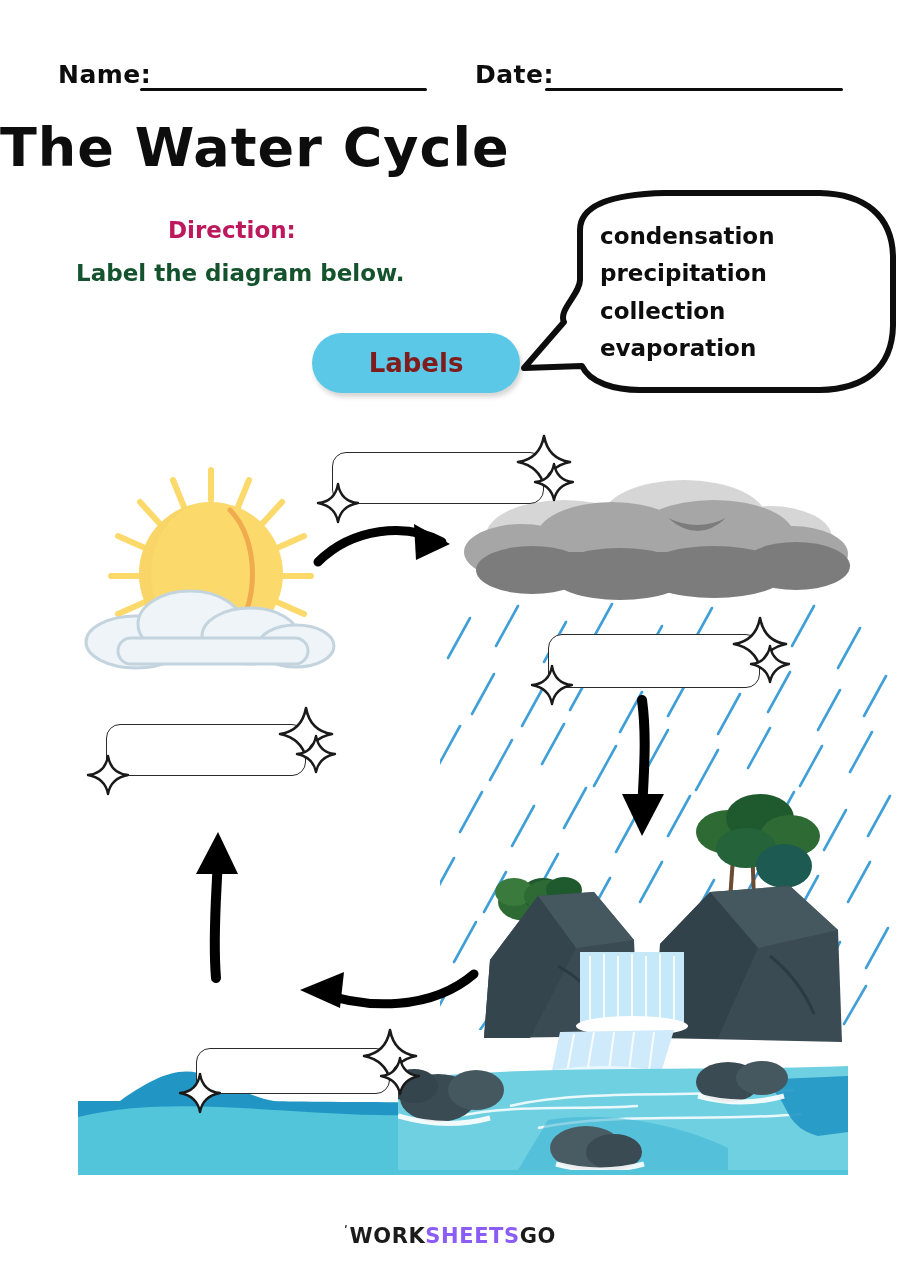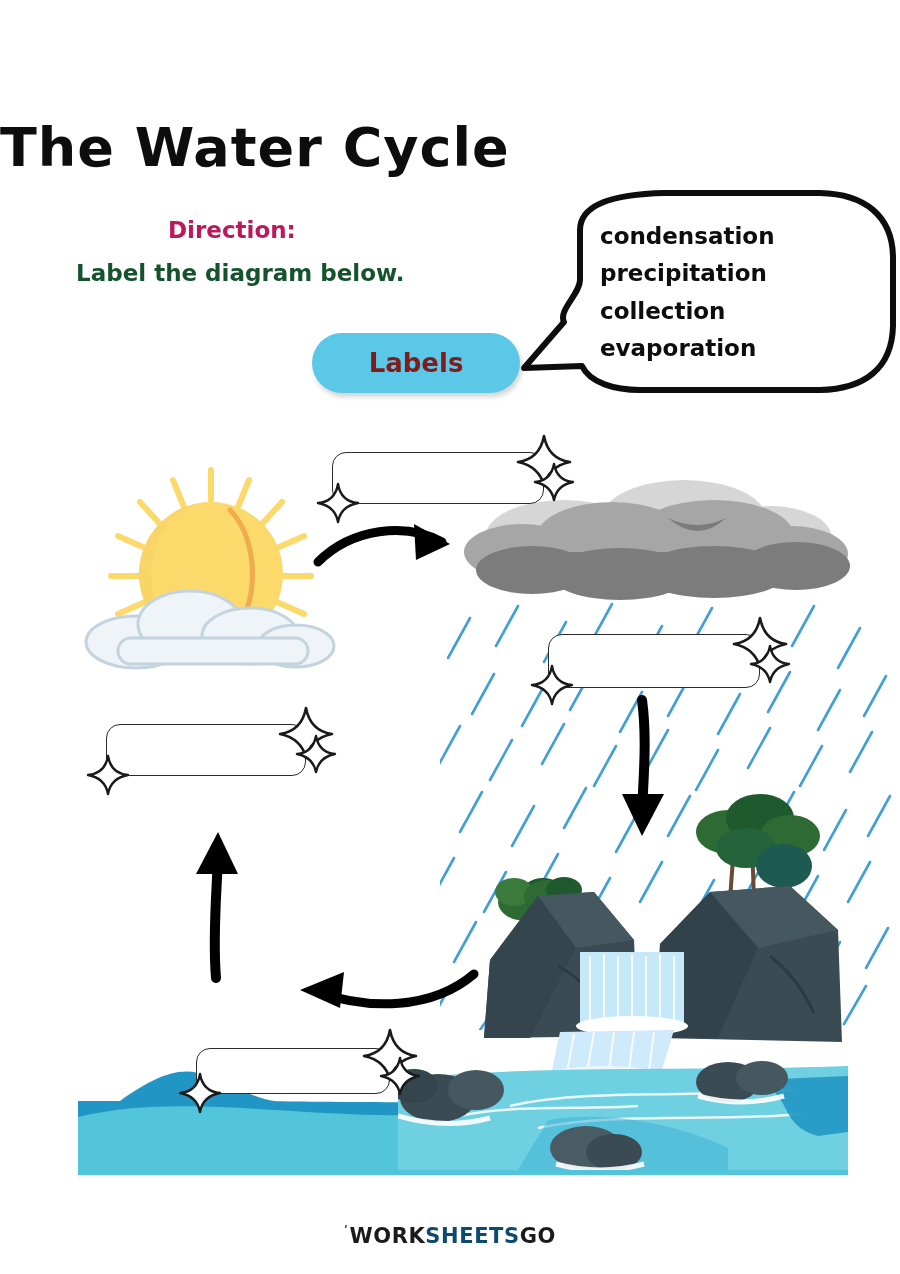--- a/index.html
+++ b/index.html
@@ -52,28 +52,34 @@
   .spk{position:absolute;}
 
   
   .layer{position:absolute;}
 
   .footer{
     position:absolute;left:0;bottom:26px;width:900px;text-align:center;
     font-size:21px;font-weight:800;letter-spacing:.6px;
   }
   .f-a{color:#1b1b1b;}
-  .f-b{color:#0c4a6e;}
+  .f-b{color:#8b5cf6;}
   .f-tick{color:#1b1b1b;font-size:13px;vertical-align:super;margin-right:1px;}
 </style>
 </head>
 <body>
 
 <div class="page">
 
+  <div class="hdr">
+    <div class="hdr-lbl" style="left:58px;top:8px;">Name:</div>
+    <div class="hdr-line" style="left:140px;top:36px;width:287px;"></div>
+    <div class="hdr-lbl" style="left:475px;top:8px;">Date:</div>
+    <div class="hdr-line" style="left:545px;top:36px;width:298px;"></div>
+  </div>
 
   <div class="title">The Water Cycle</div>
 
   <div class="dir1">Direction:</div>
   <div class="dir2">Label the diagram below.</div>
 
   <div class="pill">
     <span>Labels</span>
   </div>
 

